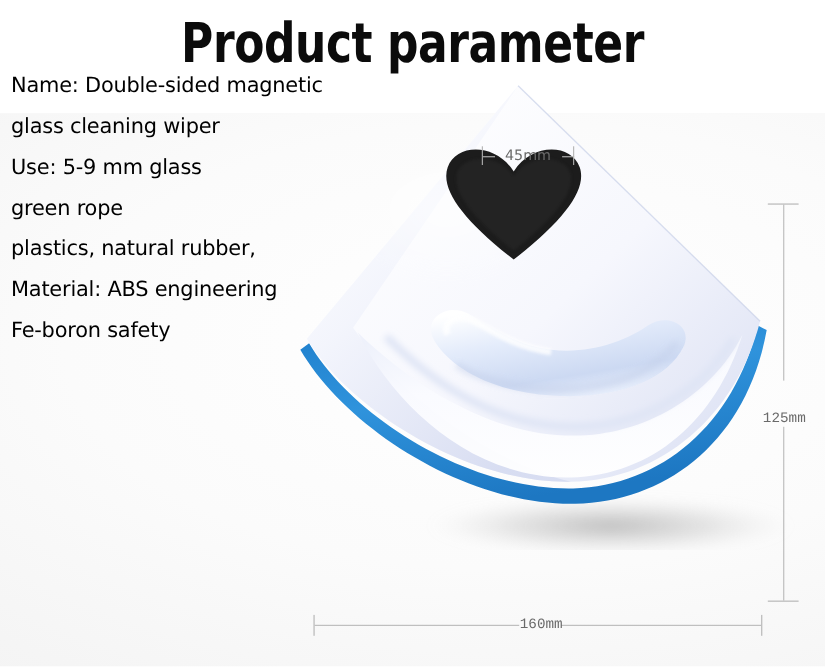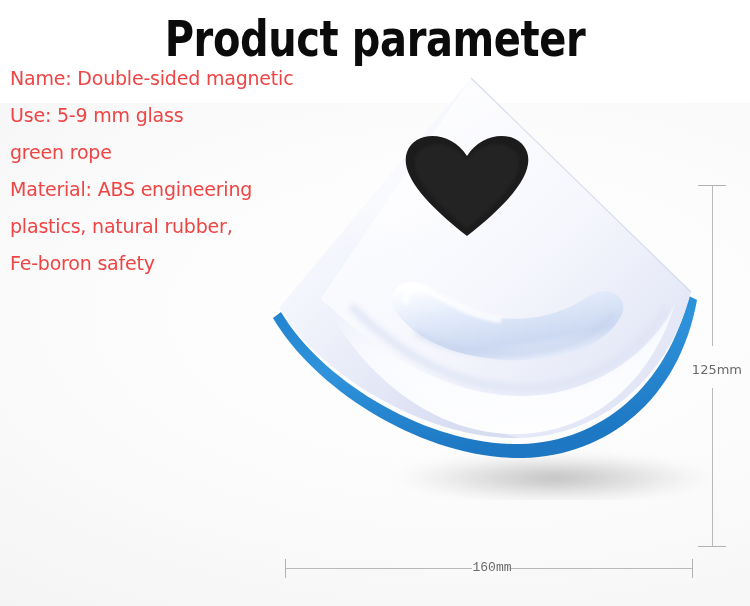--- a/index.html
+++ b/index.html
@@ -69,21 +69,21 @@
   .spec-list {
     position: absolute;
     left: 10px;
     top: 60px;
     width: 320px;
   }
   .spec-line {
     font-family: "DejaVu Sans", sans-serif;
     font-size: 19px;
     line-height: 37px;
-    color: #ef4444;
+    color: #000000;
     white-space: nowrap;
     letter-spacing: -0.2px;
   }
 
   
   .product-stage {
     position: absolute;
     left: 255px;
     top: 60px;
     width: 470px;
@@ -136,22 +136,23 @@
   #dim-45 .seg-left   { left: 7px;  top: 14px; width: 11px; }
   #dim-45 .seg-right  { left: 79px; top: 14px; width: 11px; }
 
   
   #dim-125 { position: absolute; left: 686px; top: 180px; width: 60px; height: 372px; }
   #dim-125 .line-top    { left: 26px; top: 6px;   height: 160px; }
   #dim-125 .line-bottom { left: 26px; top: 208px; height: 158px; }
   #dim-125 .tick-top    { left: 12px; top: 5px;   width: 28px; }
   #dim-125 .tick-bottom { left: 12px; top: 366px; width: 28px; }
   #dim-125 .label {
-    position: absolute; left: -2px; top: 182px; width: 58px;
-    text-align: right;
+    position: absolute; left: -2px; top: 193px; width: 58px;
+    text-align: center;
+    font-family: Liberation Mono, monospace;
   }
 
   
   #dim-160 { position: absolute; left: 278px; top: 552px; width: 424px; height: 34px; }
   #dim-160 .seg-left    { left: 8px;   top: 16px; width: 186px; }
   #dim-160 .seg-right   { left: 232px; top: 16px; width: 182px; }
   #dim-160 .tick-left   { left: 7px;   top: 7px;  height: 19px; }
   #dim-160 .tick-right  { left: 414px; top: 7px;  height: 19px; }
   #dim-160 .label {
     position: absolute; left: 186px; top: 8px; width: 56px;
@@ -167,24 +168,25 @@
   <div class="header-band">
     <div class="page-title">Product parameter</div>
   </div>
 
   <div class="content-panel">
     <div class="panel-sheen"></div>
   </div>
 
   <div class="spec-list">
     <div class="spec-line">Name: Double-sided magnetic</div>
+    <div class="spec-line">glass cleaning wiper</div>
     <div class="spec-line">Use: 5-9 mm glass</div>
     <div class="spec-line">green rope</div>
+    <div class="spec-line">plastics, natural rubber,</div>
     <div class="spec-line">Material: ABS engineering</div>
-    <div class="spec-line">plastics, natural rubber,</div>
     <div class="spec-line">Fe-boron safety</div>
   </div>
 
   <div class="product-stage">
     <svg class="product-svg" width="470" height="440" viewBox="0 0 470 440">
       <defs>
         <linearGradient id="gTopLeft" x1="0.15" y1="0.05" x2="0.75" y2="0.95">
           <stop offset="0%" stop-color="#ffffff"></stop>
           <stop offset="42%" stop-color="#f2f4fc"></stop>
           <stop offset="100%" stop-color="#d4daf0"></stop>
@@ -284,20 +286,27 @@
                C 146 232, 162 224, 176 232
                C 198 244, 216 256, 246 260" fill="none" stroke="#ffffff" stroke-width="6" opacity="0.8" filter="url(#blurTiny)"></path>
       <path d="M 160 272
                C 192 292, 250 300, 300 288
                C 326 282, 348 268, 360 252" fill="none" stroke="#c5d0ea" stroke-width="5" opacity="0.65" filter="url(#blurMed)"></path>
 
       <path d="M 216 18 L 436 232" fill="none" stroke="#cdd4ea" stroke-width="1.2" opacity="0.8"></path>
     </svg>
   </div>
 
+  <div id="dim-45">
+    <div class="dim-tick-v tick-left"></div>
+    <div class="dim-tick-v tick-right"></div>
+    <div class="dim-line-h seg-left"></div>
+    <div class="dim-line-h seg-right"></div>
+    <div class="dim label">45mm</div>
+  </div>
 
   <div id="dim-125">
     <div class="dim-tick-h tick-top"></div>
     <div class="dim-tick-h tick-bottom"></div>
     <div class="dim-line-v line-top"></div>
     <div class="dim-line-v line-bottom"></div>
     <div class="dim label">125mm</div>
   </div>
 
   <div id="dim-160">

